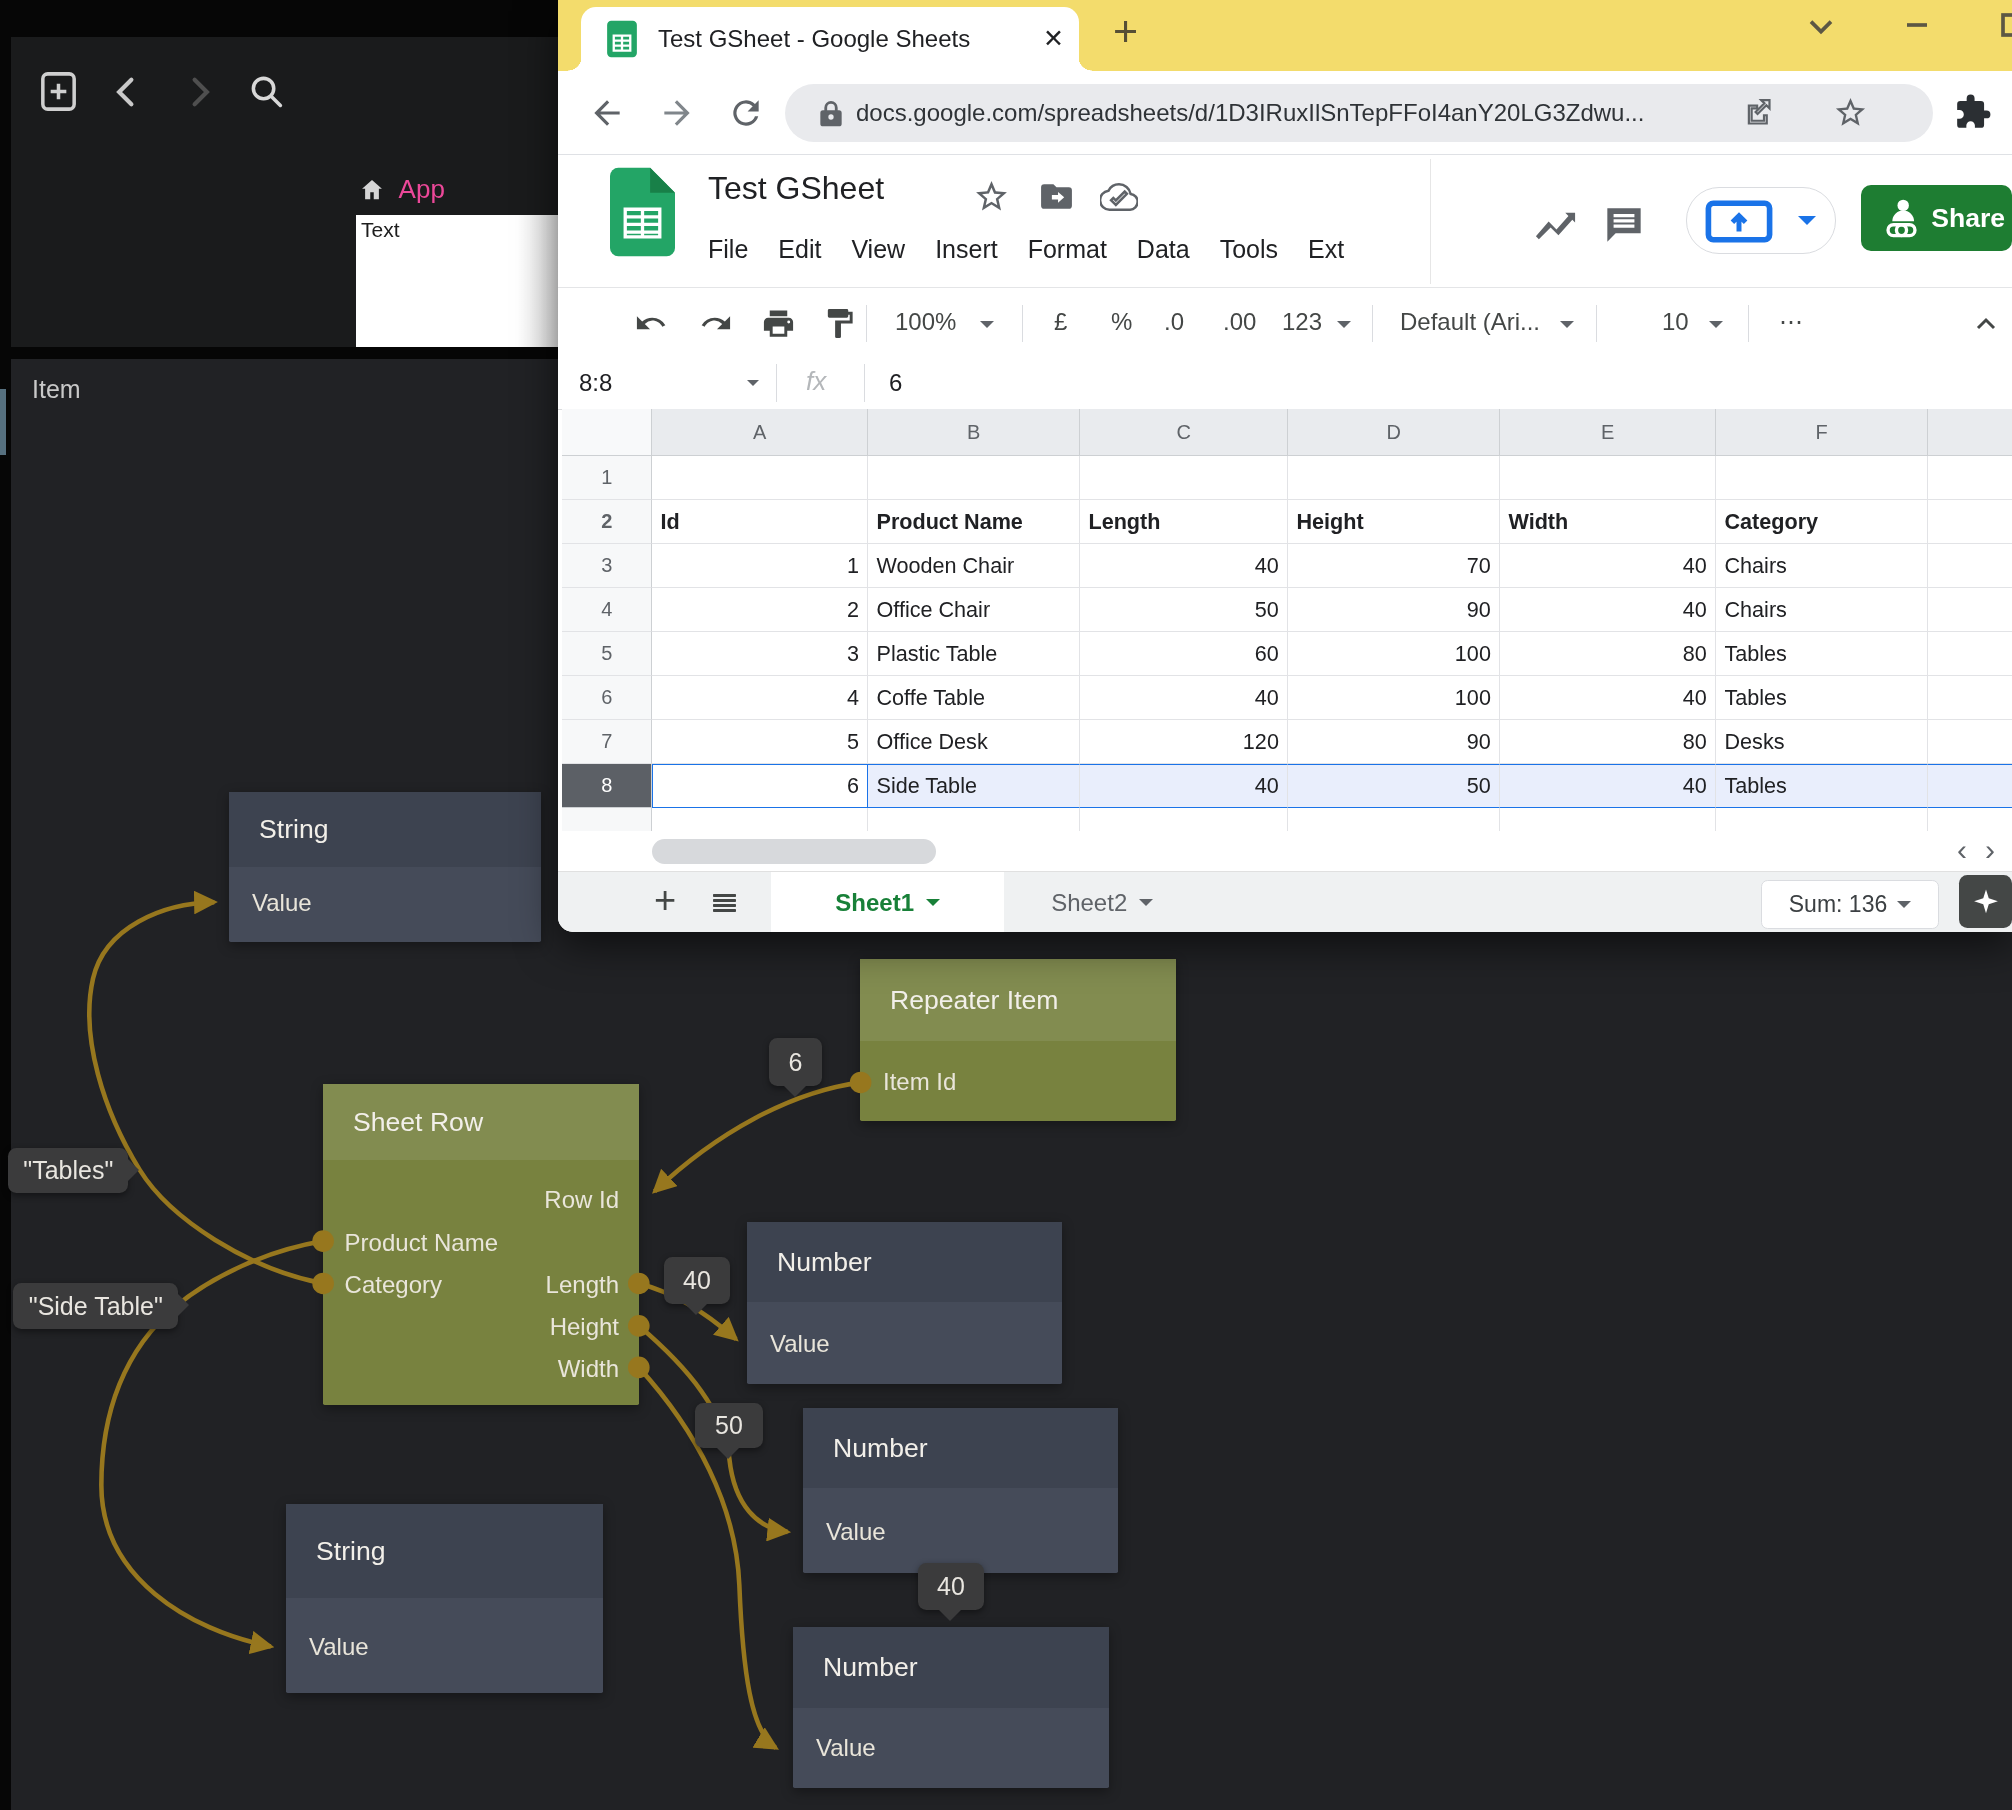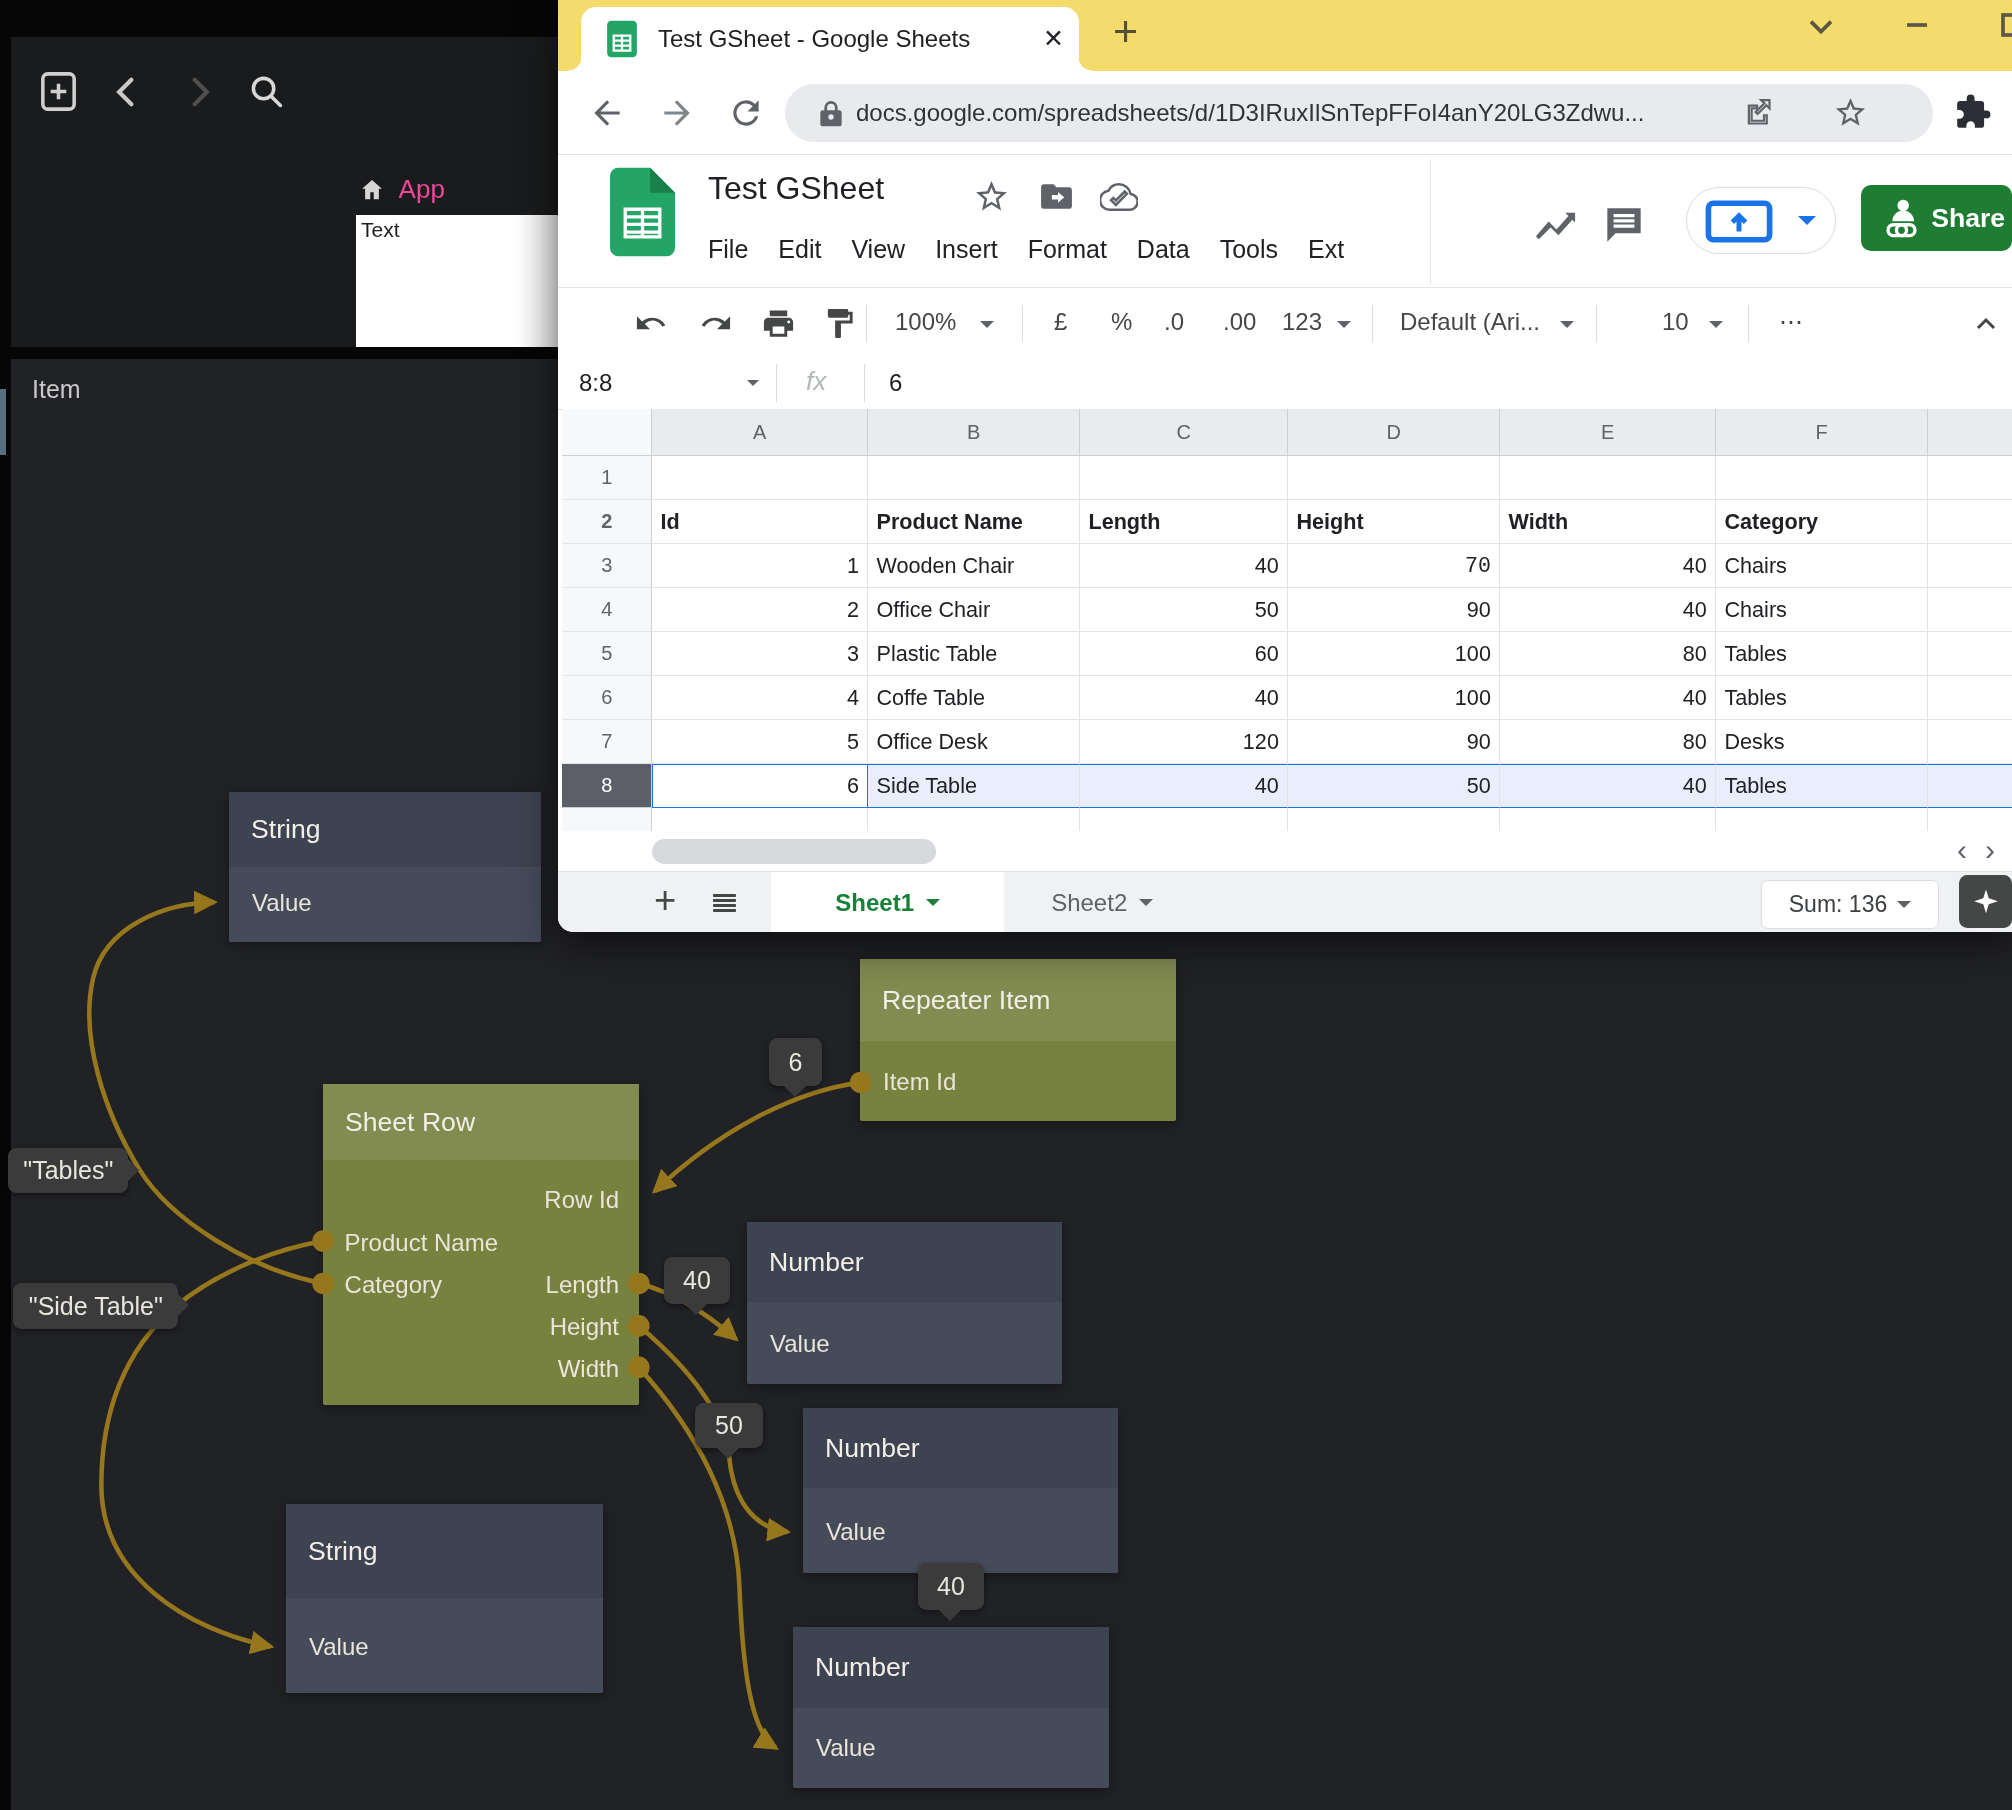--- a/index.html
+++ b/index.html
@@ -8,21 +8,21 @@
   svg{display:block}
   
   #canvas{position:absolute;inset:0;background:#212225}
   .topstrip{background:#060606}
   .panel-dark{background:#1a1b1c}
   .leftedge{background:#060606}
   .itemlabel{color:#c9c9c9;font-size:25px}
   .selbar{background:#56707f}
   .textbox{background:linear-gradient(90deg,#ffffff 80%,#ececec);color:#1d1d1d;font-size:21px}
   .node{position:absolute;border-radius:1.7px;box-shadow:0 3.3px 11.6px rgba(0,0,0,.35)}
-  .node .nhead{position:absolute;left:0;top:0;right:0;display:flex;align-items:center;padding-left:22px;font-size:26.6px;color:#f2efe9}
+  .node .nhead{position:absolute;left:0;top:0;right:0;display:flex;align-items:center;padding-left:30px;font-size:26.6px;color:#f2efe9}
   .node .port{position:absolute;font-size:24px;color:#e9e5da;white-space:nowrap}
   .green .nhead{background:var(--node_green_h)}
   .green{background:var(--node_green_b)}
   .darkn .nhead{background:var(--node_dark_h)}
   .darkn{background:var(--node_dark_b)}
   .wire{fill:none;stroke:var(--wire);stroke-width:5.5px}
   .wirefill{fill:var(--wire)}
   .vbadge,.vlabel{position:absolute;background:#3b3b3c;color:#e9e6e0;font-size:25px;display:flex;align-items:center;justify-content:center;border-radius:8.3px;z-index:3;box-shadow:0 2.5px 6.6px rgba(0,0,0,.4)}
   .vbadge::after{content:"";position:absolute;left:50%;top:100%;margin-left:-11.6px;border:11.6px solid transparent;border-top-color:#3b3b3c;border-bottom-width:0}
   .vlabel::after{content:"";position:absolute;top:50%;left:100%;margin-top:-11.6px;border:11.6px solid transparent;border-left-color:#3b3b3c;border-right-width:0}
@@ -414,21 +414,21 @@
         <div class="gc" style="width: 212px; height: 44px;">Height</div>
         <div class="gc" style="width: 216px; height: 44px;">Width</div>
         <div class="gc" style="width: 212px; height: 44px;">Category</div>
         <div class="gc" style="width: 85px; height: 44px;"></div>
       </div>
       <div class="grow">
         <div class="gc rowhdr" style="width: 90px; height: 44px;">3</div>
         <div class="gc num" style="width: 216px; height: 44px;">1</div>
         <div class="gc" style="width: 212px; height: 44px;">Wooden Chair</div>
         <div class="gc num" style="width: 208px; height: 44px;">40</div>
-        <div class="gc num" style="width: 212px; height: 44px; font-family: Liberation Mono, monospace;">70</div>
+        <div class="gc num" style="width: 212px; height: 44px;">70</div>
         <div class="gc num" style="width: 216px; height: 44px;">40</div>
         <div class="gc" style="width: 212px; height: 44px;">Chairs</div>
         <div class="gc" style="width: 85px; height: 44px;"></div>
       </div>
       <div class="grow">
         <div class="gc rowhdr" style="width: 90px; height: 44px;">4</div>
         <div class="gc num" style="width: 216px; height: 44px;">2</div>
         <div class="gc" style="width: 212px; height: 44px;">Office Chair</div>
         <div class="gc num" style="width: 208px; height: 44px;">50</div>
         <div class="gc num" style="width: 212px; height: 44px;">90</div>

